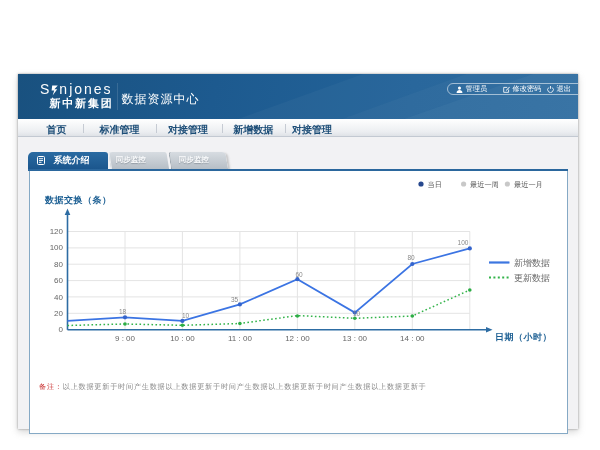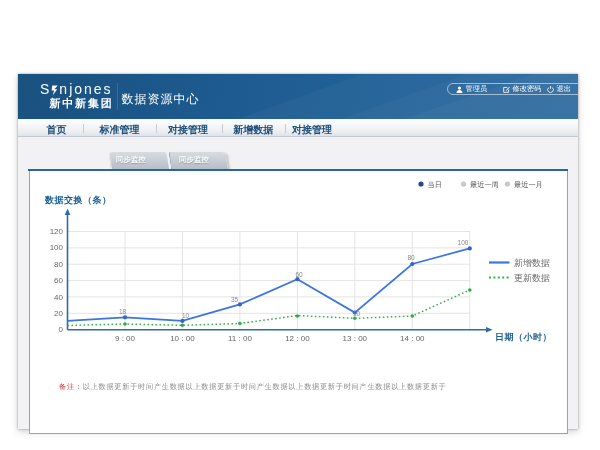--- a/index.html
+++ b/index.html
@@ -47,21 +47,21 @@
   border-left:1px solid #9aa3ac; box-shadow:2px 1px 2px rgba(120,120,120,0.35); }
 .t2 span,.t3 span { color:#fbfcfd; text-shadow:0 1px 1px rgba(100,110,120,0.5); font-size:7.5px; text-align:left; }
 .t2 span { padding-left:6px; }
 .t3 span { padding-left:8px; }
 .underline { position:absolute; left:10px; top:94.5px; width:540px; height:2.5px; background:#2b679d; }
 
 
 .box { position:absolute; left:10.5px; top:96.5px; width:539.5px; height:263.5px;
   background:#fff; border:1px solid #85a9c5; border-top:none; }
 
-.note { position:absolute; left:41px; top:307.5px; font-size:7.2px; color:#8a8a8a; letter-spacing:0.72px; white-space:nowrap; }
+.note { position:absolute; left:21px; top:307.5px; font-size:7.2px; color:#8a8a8a; letter-spacing:0.72px; white-space:nowrap; }
 .note b { color:#cc3b3b; font-weight:normal; }
 
 .chart { position:absolute; left:0; top:0; }
 </style>
 </head>
 <body>
 <div class="card">
   <div class="hdr">
     <svg class="ov" width="560" height="45" viewBox="0 0 560 45">
       <polygon points="220,45 345,0 448,0 324,45" fill="rgba(255,255,255,0.03)"></polygon>
@@ -99,20 +99,27 @@
     <b style="left:235.3px">新增数据</b>
     <b style="left:294px">对接管理</b>
     <i style="left:65px"></i>
       <i style="left:138px"></i>
       <i style="left:204px"></i>
       <i style="left:267px"></i>
   </div>
 
   <div class="box"></div>
   <div class="tabs">
+    <div class="tab t1">
+        <svg width="8" height="9" viewBox="0 0 8 9">
+          <rect x="0.5" y="0.5" width="7" height="8" rx="1" fill="none" stroke="#fff" stroke-width="1"></rect>
+          <path d="M2 2.7 H6 M2 4.5 H6 M2 6.3 H4.5" stroke="#fff" stroke-width="0.9"></path>
+        </svg>
+        <span>系统介绍</span>
+      </div>
     <div class="tab t2">
         <span>同步监控</span>
       </div>
     <div class="tab t3">
         <span>同步监控</span>
       </div>
   </div>
   <div class="underline"></div>
 
   <svg class="chart" width="560" height="365" viewBox="0 0 560 365">

